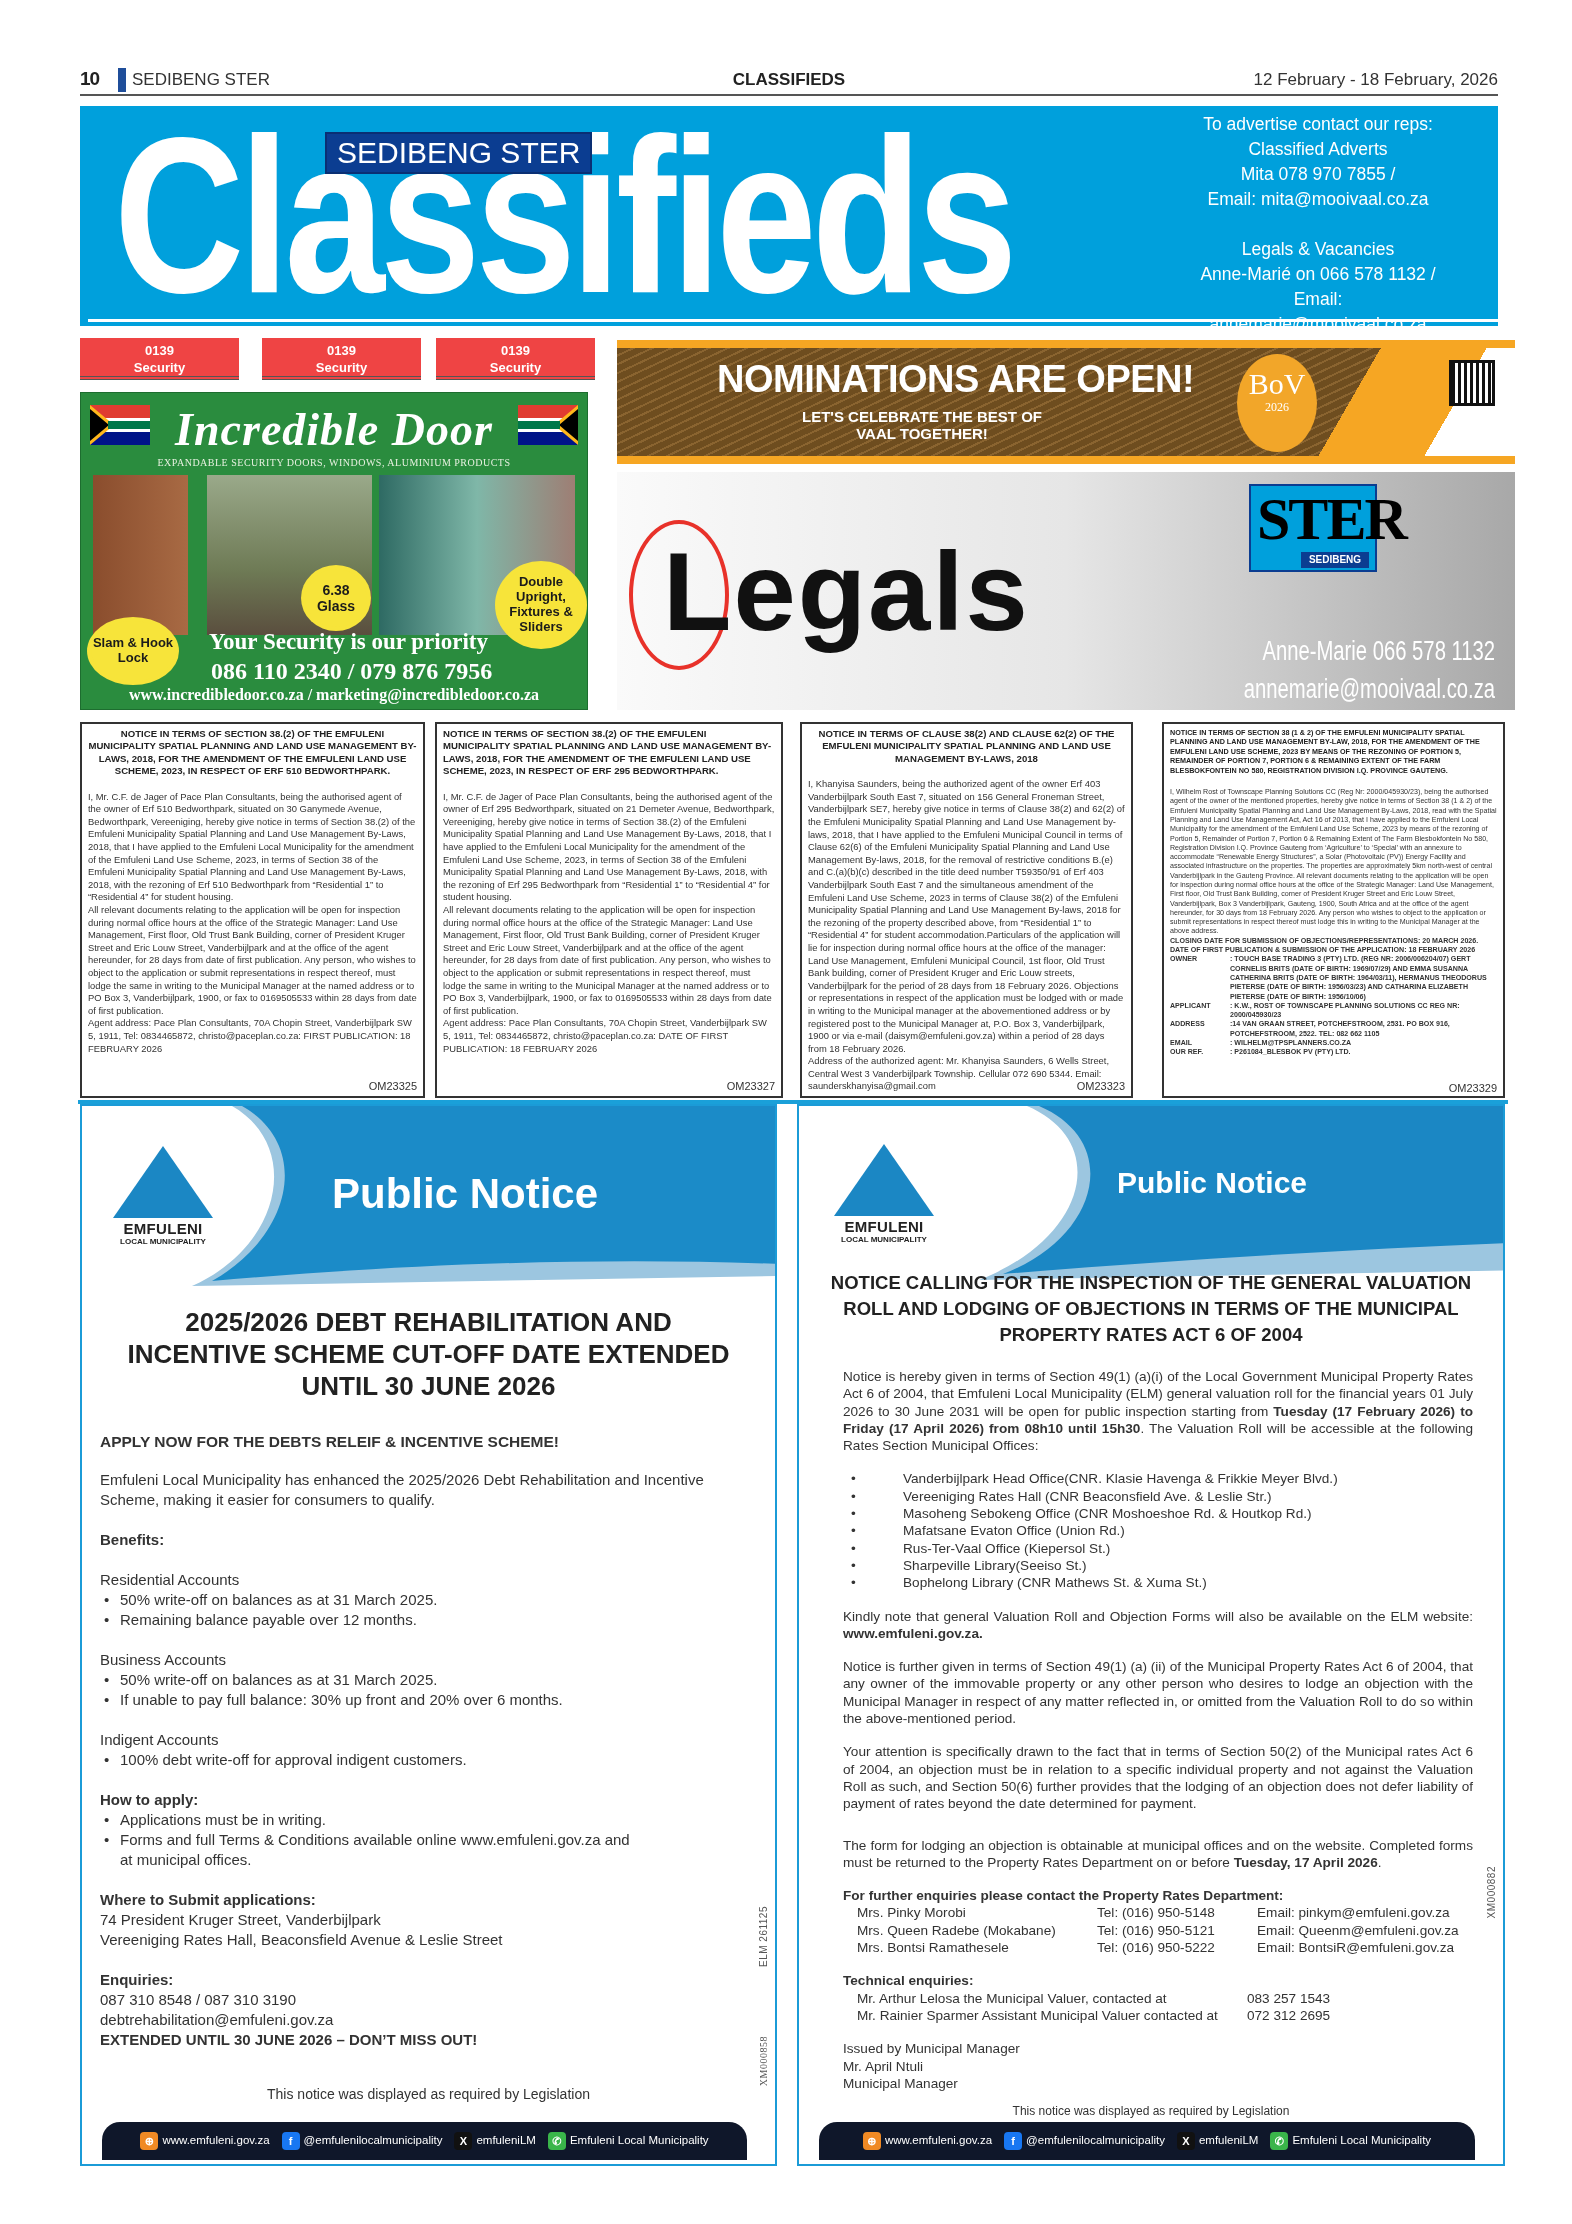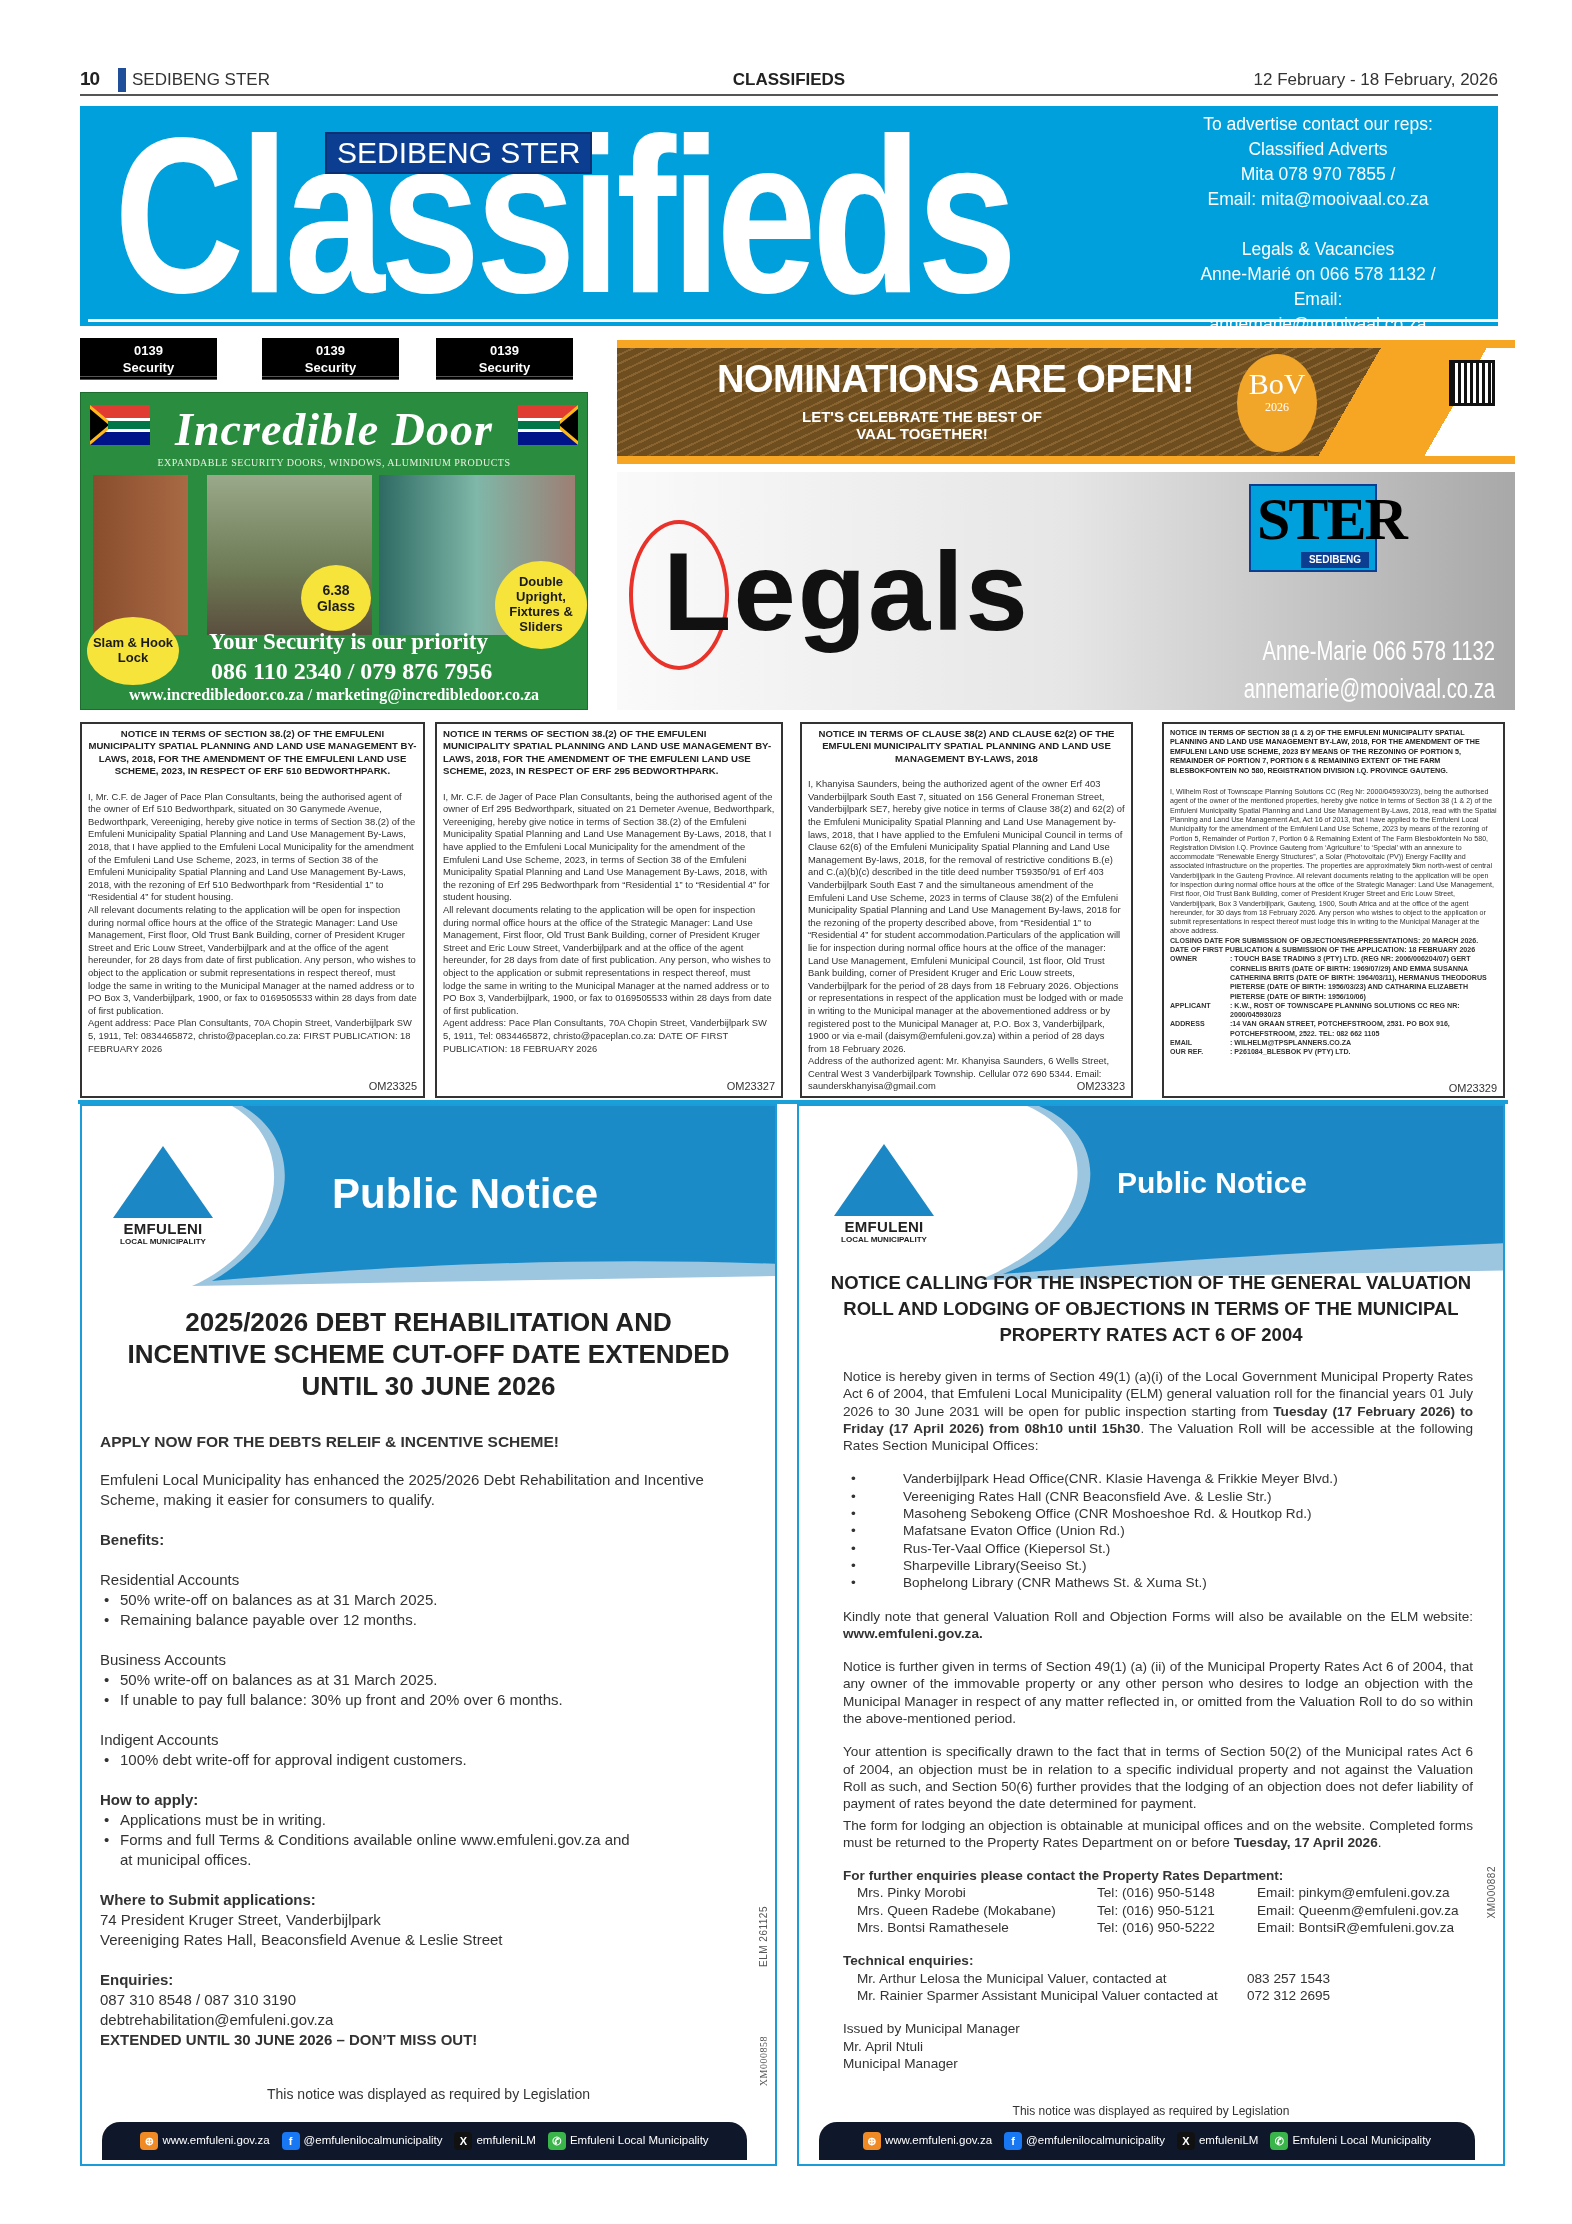--- a/index.html
+++ b/index.html
@@ -12,21 +12,21 @@
 .hdr .pub{position:absolute;left:52px;top:4px;font-size:17px;color:#333}
 .hdr .sec{position:absolute;left:0;right:0;top:4px;text-align:center;font-weight:bold;font-size:17px}
 .hdr .date{position:absolute;right:0;top:4px;font-size:17px;color:#333}
 
 .banner{left:80px;top:106px;width:1418px;height:220px;background:#00a0dc}
 .banner .big{position:absolute;left:34px;top:10px;font-size:220px;font-weight:bold;color:#fff;letter-spacing:-6px;line-height:200px;font-family:"Liberation Sans",sans-serif;transform:scaleX(0.82);transform-origin:left top}
 .banner .tag{position:absolute;left:245px;top:26px;background:#0b3d91;color:#fff;font-size:30px;padding:2px 10px;border:2px solid #0a2f73}
 .banner .reps{position:absolute;right:40px;top:6px;width:280px;text-align:center;color:#fff;font-size:17.5px;line-height:25px}
 .banner .rule{position:absolute;left:8px;right:0;bottom:4px;height:3px;background:#fff}
 
-.sec-tab{top:338px;width:137px;height:42px;background:#000000;color:#fff;font-weight:bold;font-size:13px;text-align:center;line-height:17px;padding-top:4px;border-bottom:4px double #555}
+.sec-tab{top:338px;width:159px;height:42px;background:#ef4444;color:#fff;font-weight:bold;font-size:13px;text-align:center;line-height:17px;padding-top:4px;border-bottom:4px double #555}
 
 .door{left:80px;top:392px;width:508px;height:318px;background:#2a8c3e;border:1px solid #1d6d2f}
 .door .title{position:absolute;left:0;right:0;top:10px;text-align:center;color:#fff;font-family:"Liberation Serif",serif;font-style:italic;font-weight:bold;font-size:46px;letter-spacing:1px}
 .door .flag{position:absolute;top:12px;width:62px;height:40px}
 .door .sub{position:absolute;left:0;right:0;top:64px;text-align:center;color:#e7f1e0;font-family:"Liberation Serif",serif;font-size:10px;letter-spacing:.5px}
 .door .ph{position:absolute;top:82px;height:160px;background:#6b5a48}
 .door .burst{position:absolute;background:#f7e43a;color:#1b1b1b;font-weight:bold;text-align:center;border-radius:50%;display:flex;align-items:center;justify-content:center;line-height:1.15;box-shadow:0 0 0 4px #f7e43a}
 .door .prio{position:absolute;left:128px;top:236px;color:#fff;font-family:"Liberation Serif",serif;font-weight:bold;font-size:23px}
 .door .tel{position:absolute;left:130px;top:265px;color:#fff;font-family:"Liberation Serif",serif;font-weight:bold;font-size:24px}
 .door .web{position:absolute;left:0;right:0;top:293px;text-align:center;color:#fff;font-family:"Liberation Serif",serif;font-weight:bold;font-size:16px}
@@ -291,21 +291,21 @@
       <li>Vereeniging Rates Hall (CNR Beaconsfield Ave. &amp; Leslie Str.)</li>
       <li>Masoheng Sebokeng Office (CNR Moshoeshoe Rd. &amp; Houtkop Rd.)</li>
       <li>Mafatsane Evaton Office (Union Rd.)</li>
       <li>Rus-Ter-Vaal Office (Kiepersol St.)</li>
       <li>Sharpeville Library(Seeiso St.)</li>
       <li>Bophelong Library (CNR Mathews St. &amp; Xuma St.)</li>
     </ul>
     <div style="margin-top:16px"><span>Kindly note that general Valuation Roll and Objection Forms will also be available on the ELM website: </span><span class="b">www.emfuleni.gov.za.</span></div>
     <div style="margin-top:16px">Notice is further given in terms of Section 49(1) (a) (ii) of the Municipal Property Rates Act 6 of 2004, that any owner of the immovable property or any other person who desires to lodge an objection with the Municipal Manager in respect of any matter reflected in, or omitted from the Valuation Roll to do so within the above-mentioned period.</div>
     <div style="margin-top:16px">Your attention is specifically drawn to the fact that in terms of Section 50(2) of the Municipal rates Act 6 of 2004, an objection must be in relation to a specific individual property and not against the Valuation Roll as such, and Section 50(6) further provides that the lodging of an objection does not defer liability of payment of rates beyond the date determined for payment.</div>
-    <div style="margin-top:4px"><span>The form for lodging an objection is obtainable at municipal offices and on the website. Completed forms must be returned to the Property Rates Department on or before </span><span class="b">Tuesday, 17 April 2026</span><span>.</span></div>
+    <div style="margin-top:24px"><span>The form for lodging an objection is obtainable at municipal offices and on the website. Completed forms must be returned to the Property Rates Department on or before </span><span class="b">Tuesday, 17 April 2026</span><span>.</span></div>
     <div class="b" style="margin-top:16px">For further enquiries please contact the Property Rates Department:</div>
     <div class="contacts">
       <span>Mrs. Pinky Morobi</span>
         <span>Tel: (016) 950-5148</span>
         <span>Email: pinkym@emfuleni.gov.za</span>
       <span>Mrs. Queen Radebe (Mokabane)</span>
         <span>Tel: (016) 950-5121</span>
         <span>Email: Queenm@emfuleni.gov.za</span>
       <span>Mrs. Bontsi Ramathesele</span>
         <span>Tel: (016) 950-5222</span>

